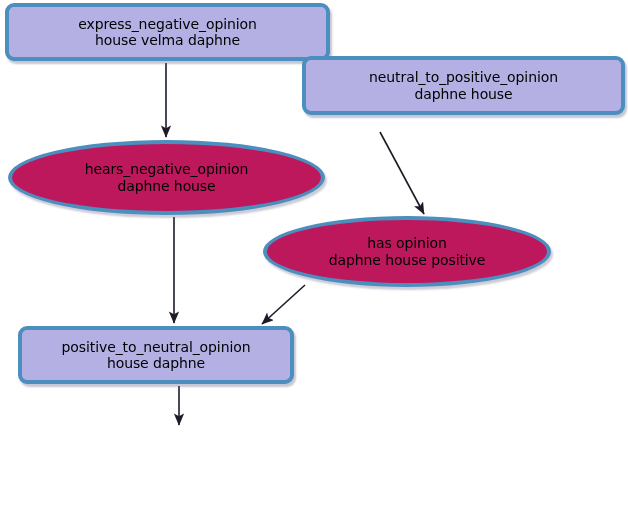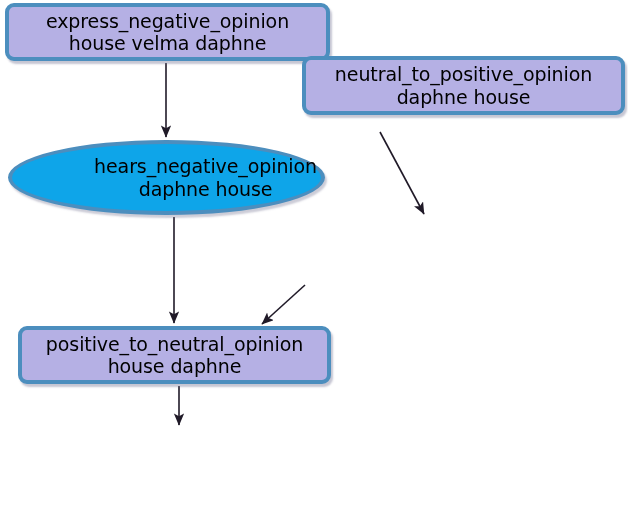--- a/index.html
+++ b/index.html
@@ -26,37 +26,36 @@
     pointer-events: none;
   }
   .node {
     position: absolute;
     box-sizing: border-box;
     display: flex;
     align-items: center;
     justify-content: center;
     text-align: center;
     color: #000000;
-    font-size: 19px;
+    font-size: 14px;
     line-height: 1.16;
     letter-spacing: -0.1px;
     white-space: pre;
   }
   .node-box {
     background: #b5b0e4;
     border: 4px solid #4c8ebe;
     border-radius: 9px;
     box-shadow: 2px 3px 2px rgba(120,120,150,0.42);
   }
   .node-ellipse {
-    background: #0ea5e9;
+    background: #be185d;
     border: 4px solid #4c8ebe;
     border-radius: 50%;
     box-shadow: 2px 3px 2px rgba(120,120,150,0.38);
-    justify-content: flex-end;
   }
   .node-label {
     display: block;
     padding: 0 4px;
   }
 </style>
 </head>
 <body>
 
 <div id="graph-canvas">
@@ -82,20 +81,24 @@
   <div class="node node-box" style="left:302px; top:56px; width:323px; height:59px;">
     <span class="node-label">neutral_to_positive_opinion
 daphne house</span>
   </div>
 
   <div class="node node-ellipse" style="left:8px; top:140px; width:317px; height:75px;">
     <span class="node-label">hears_negative_opinion
 daphne house</span>
   </div>
 
+  <div class="node node-ellipse" style="left:263px; top:216px; width:288px; height:71px;">
+    <span class="node-label">has opinion
+daphne house positive</span>
+  </div>
 
-  <div class="node node-box" style="left:18px; top:326px; width:313px; height:58px;">
+  <div class="node node-box" style="left:18px; top:326px; width:276px; height:58px;">
     <span class="node-label">positive_to_neutral_opinion
 house daphne</span>
   </div>
 
 
 </div>
 
 </body></html>

